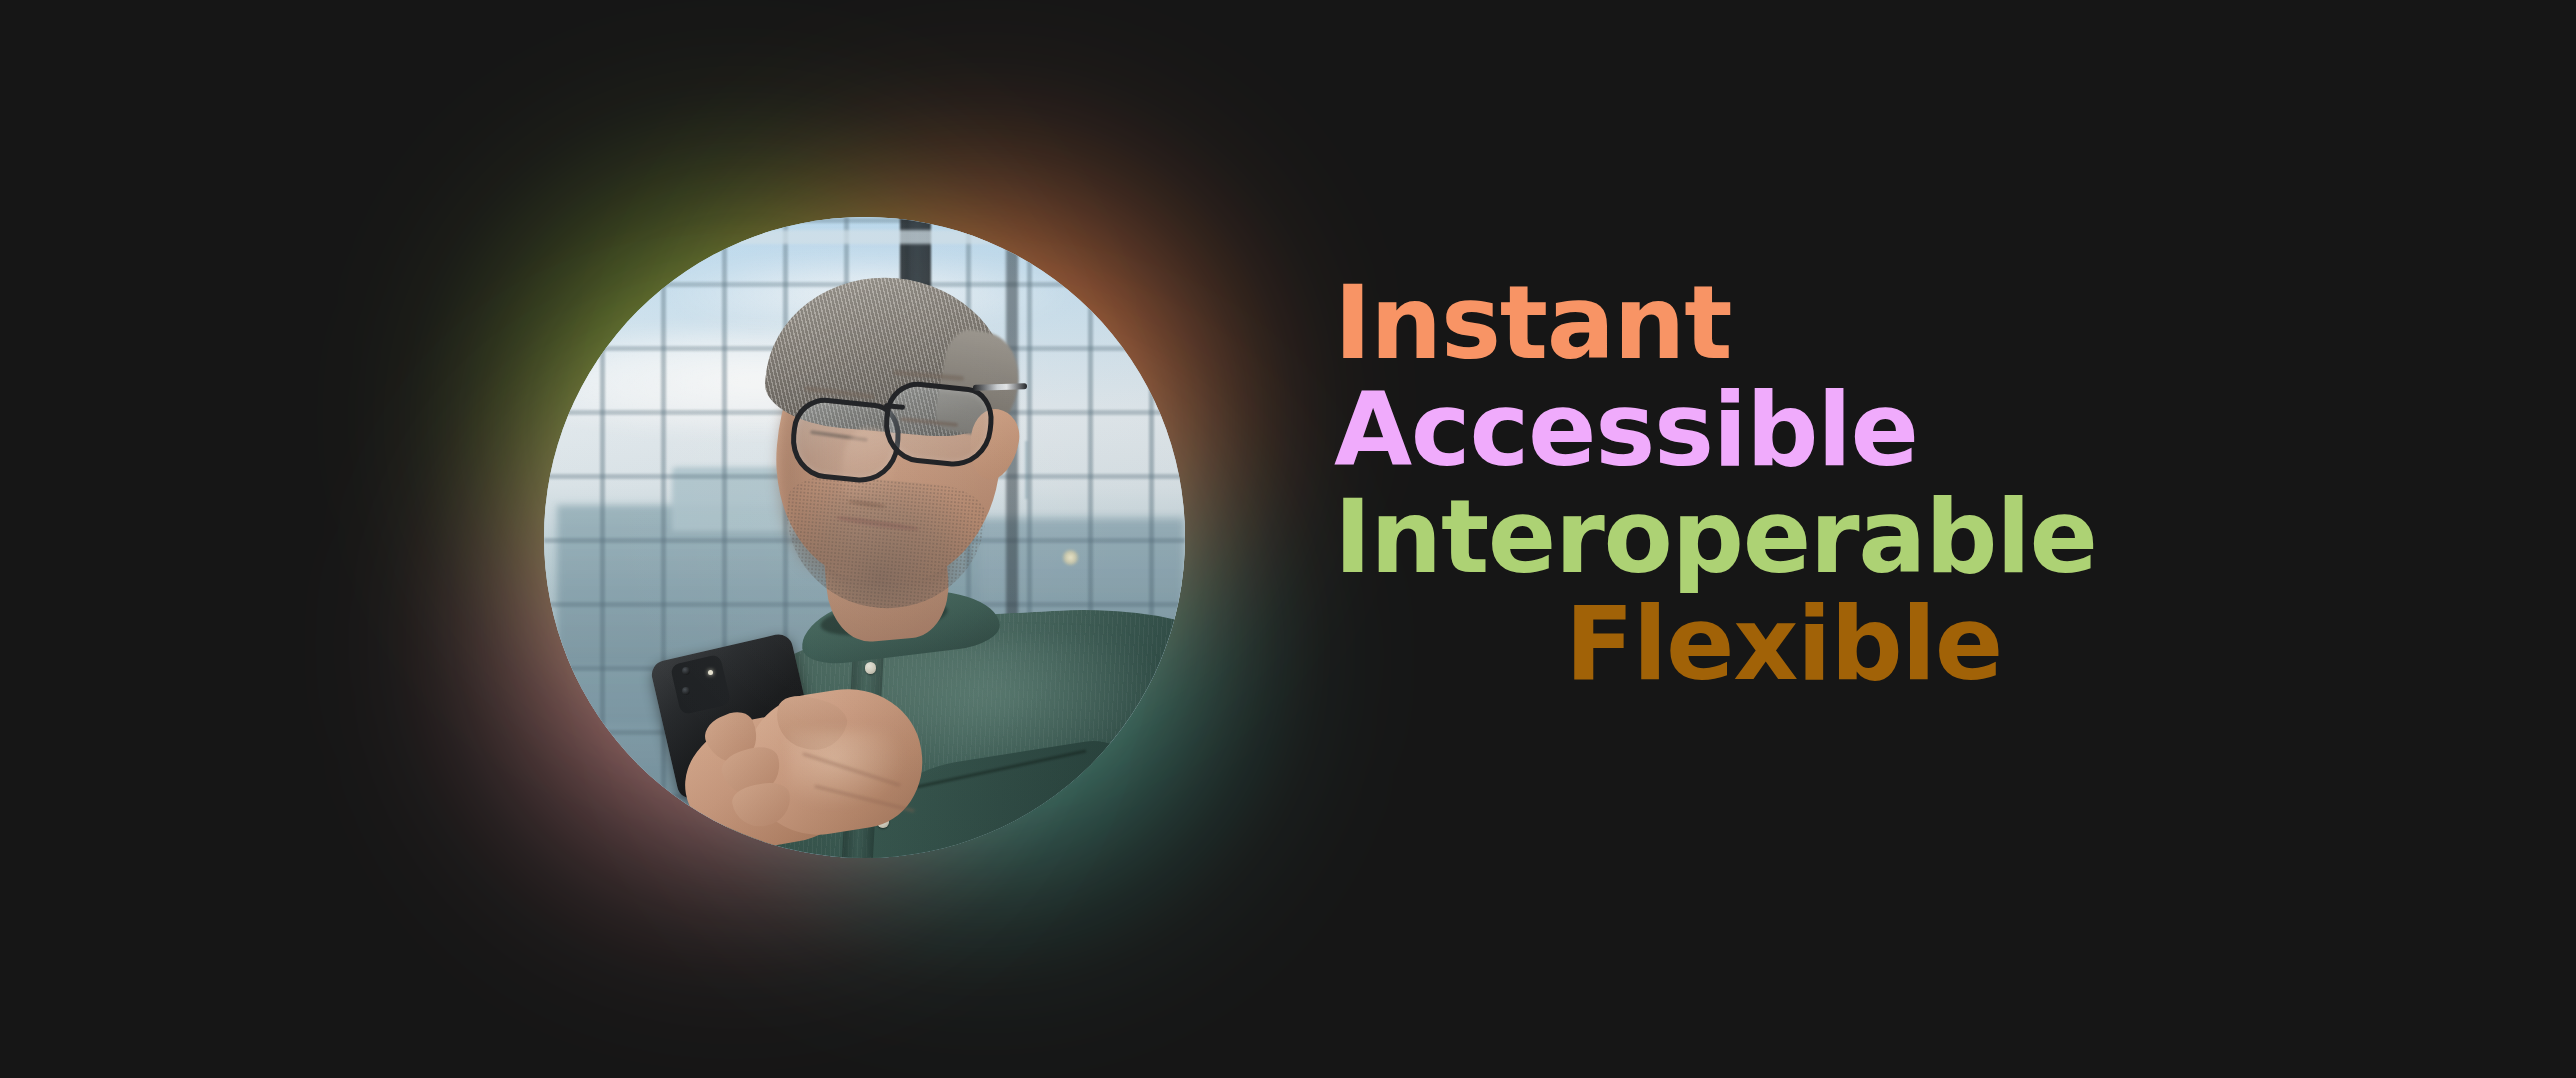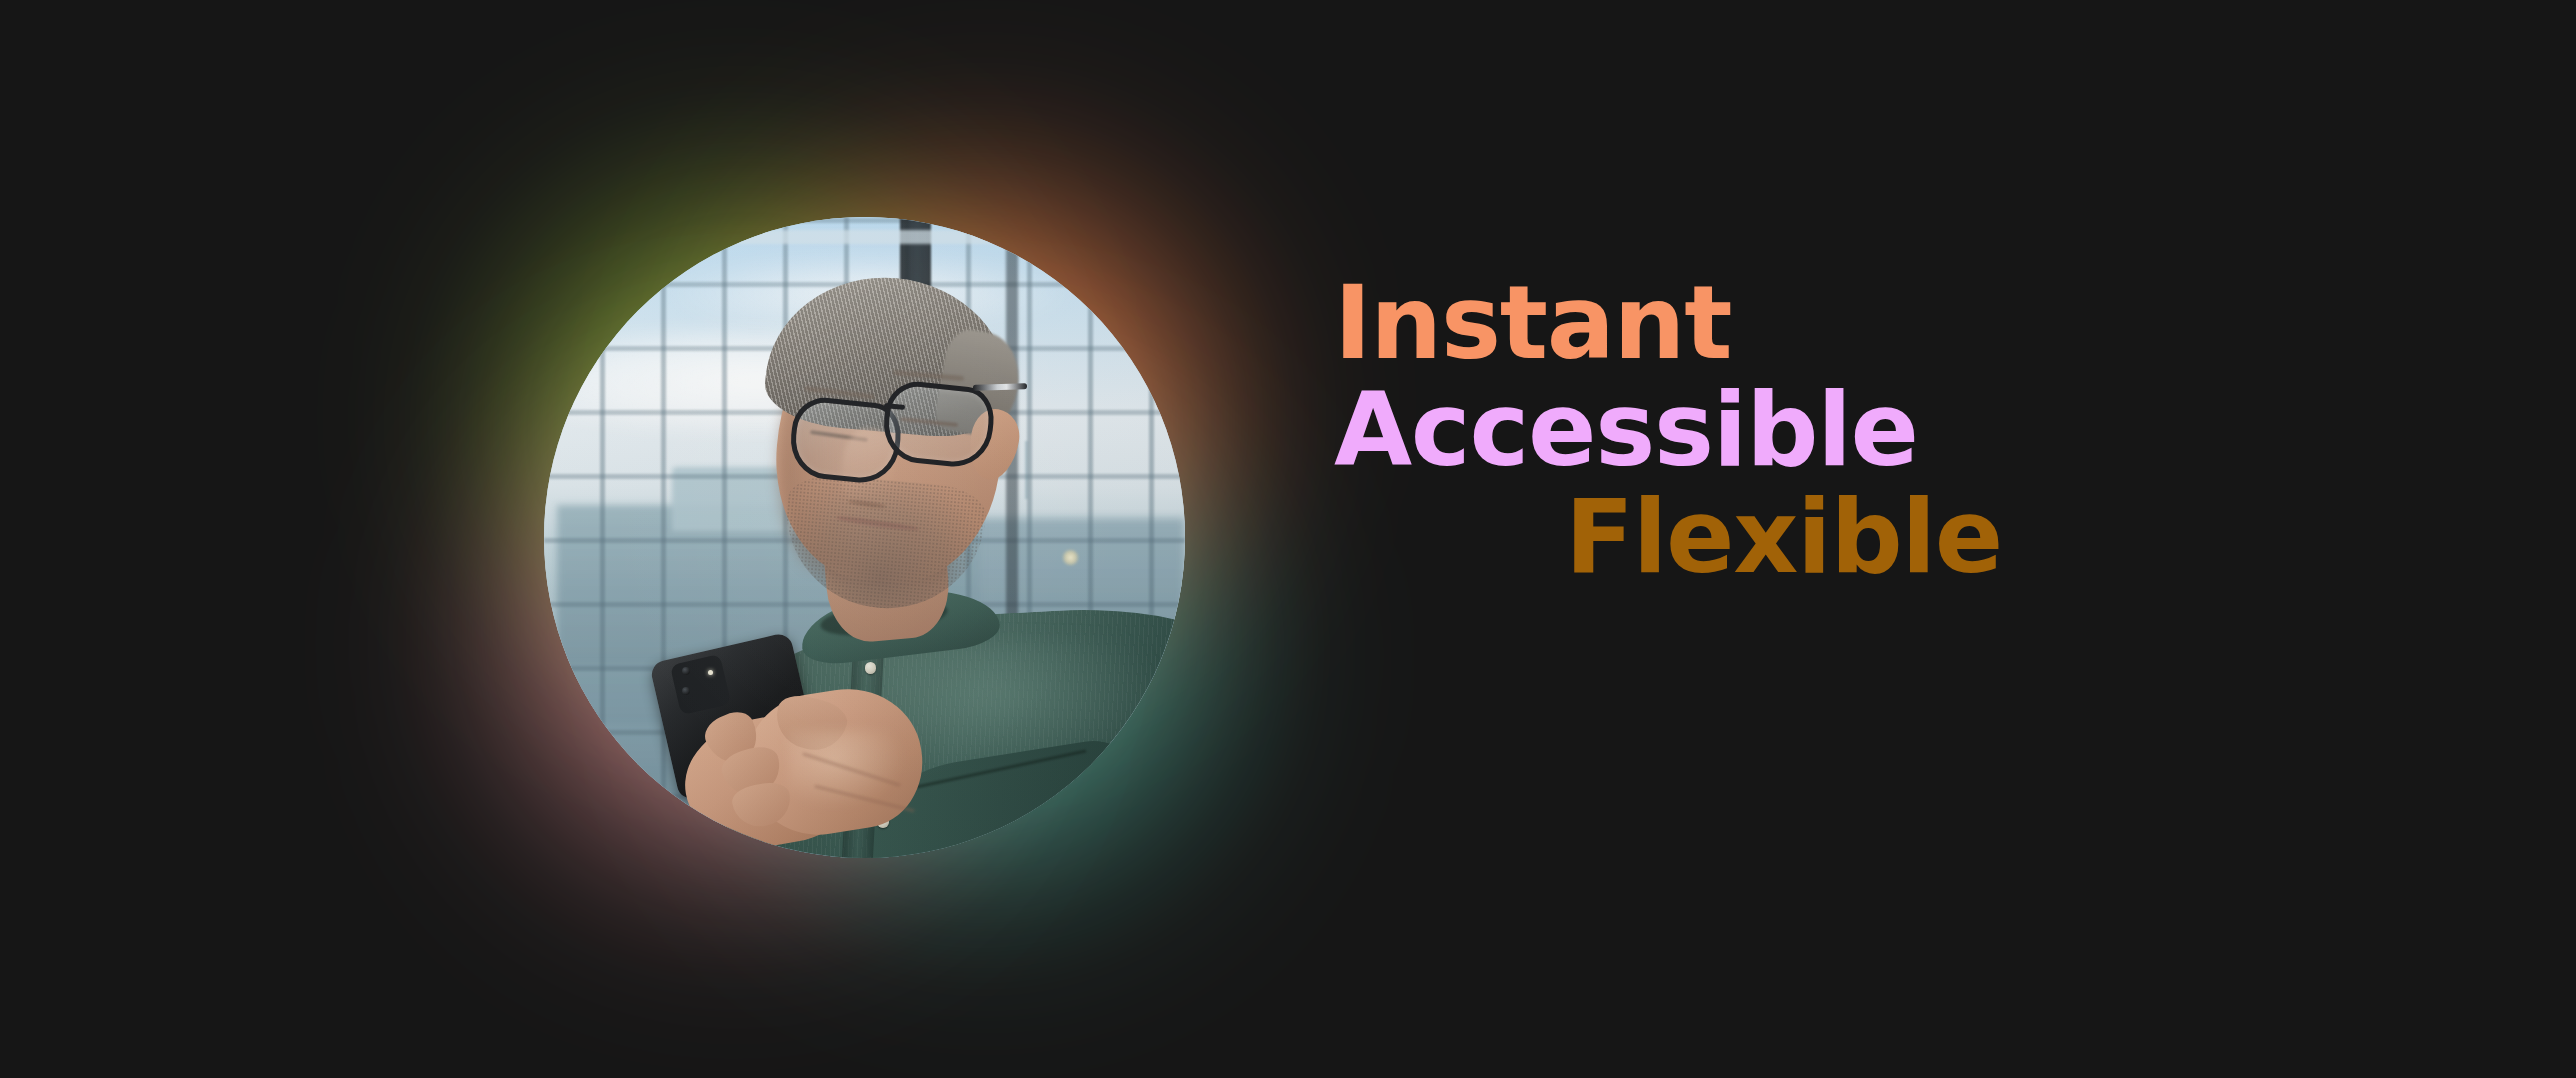--- a/index.html
+++ b/index.html
@@ -798,17 +798,18 @@
         <div class="vein v2"></div>
       </div>
 
       <div class="photo-grade"></div>
     </div>
   </div>
 
   <div class="word-list">
     <span class="word" id="w0" style="color: rgb(248, 148, 101);">Instant</span>
     <span class="word" id="w1" style="color: #f0abfc;">Accessible</span>
+    <span class="word" id="w2" style="color: rgb(173, 210, 116);">Interoperable</span>
     <span class="word" id="w3" style="color: #a16207; text-align: center;">Flexible</span>
   </div>
 
 </div>
 
 
 </body></html>

